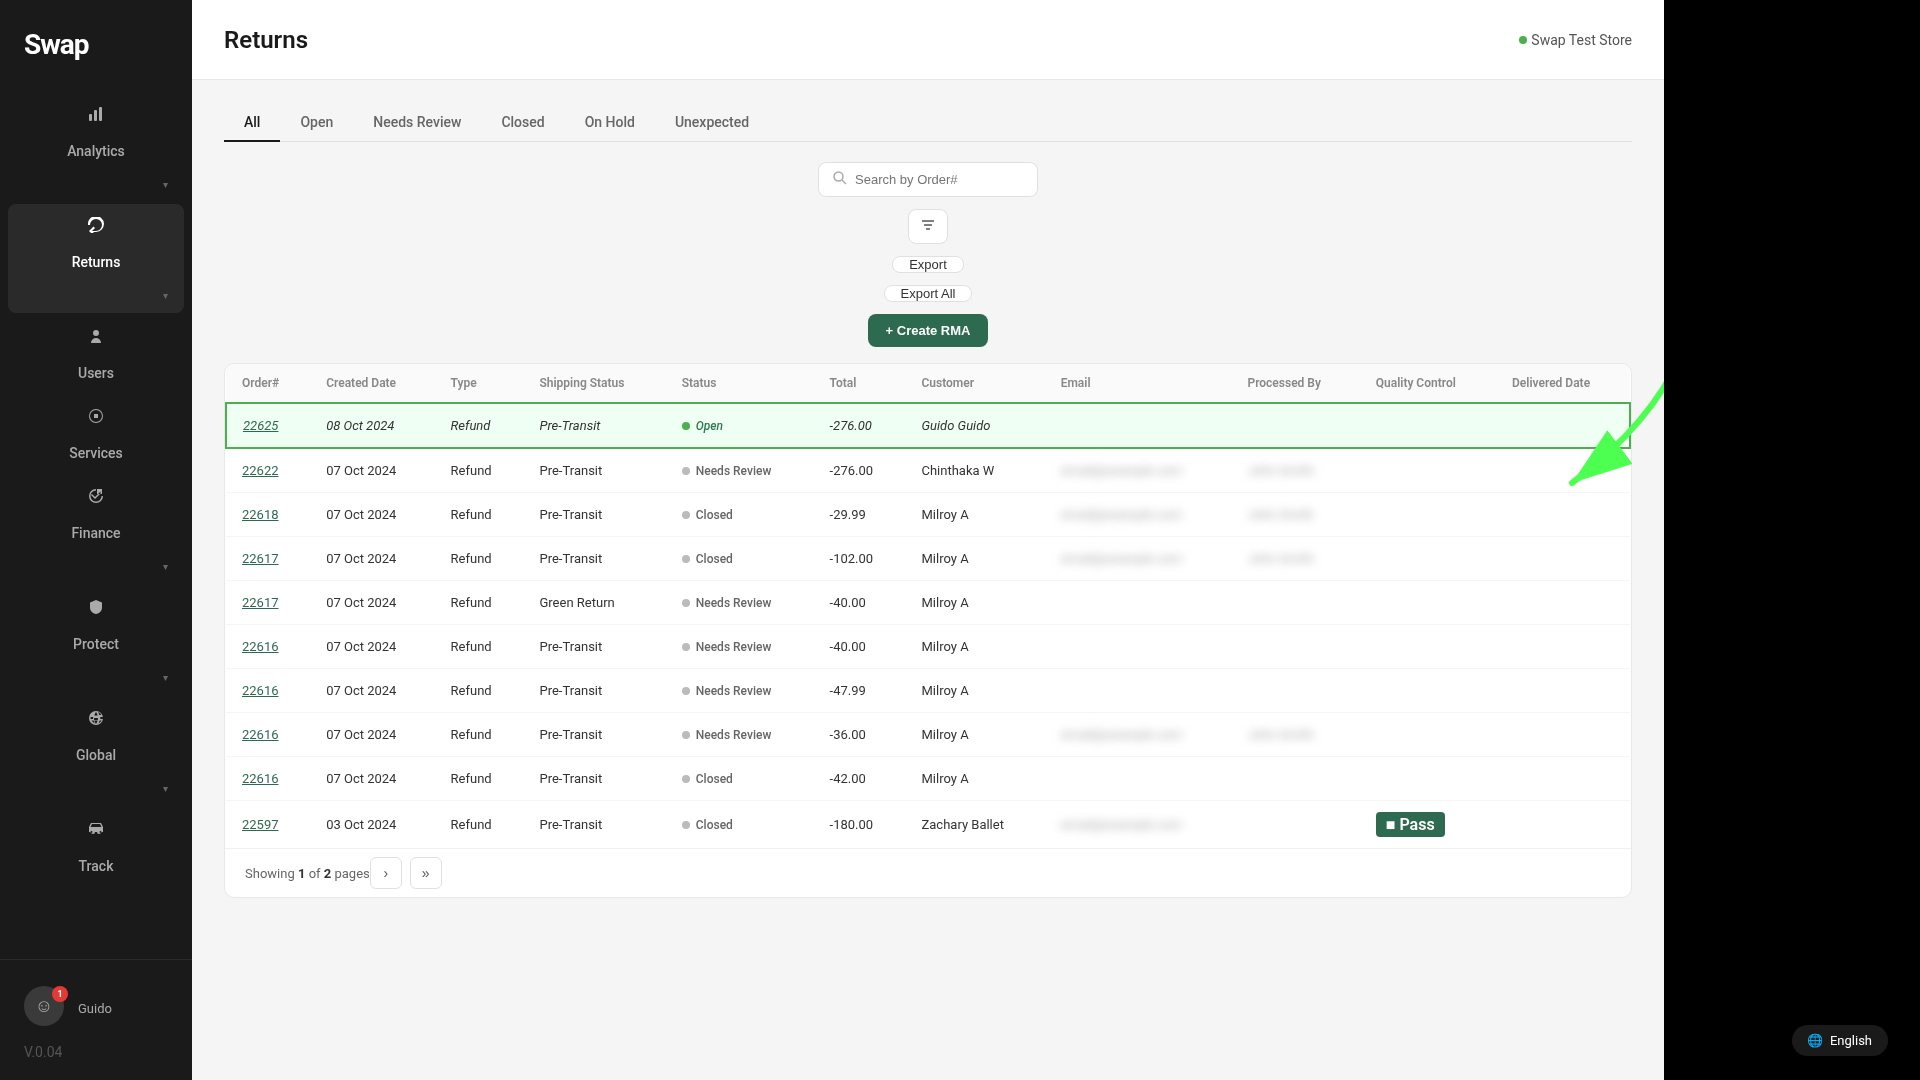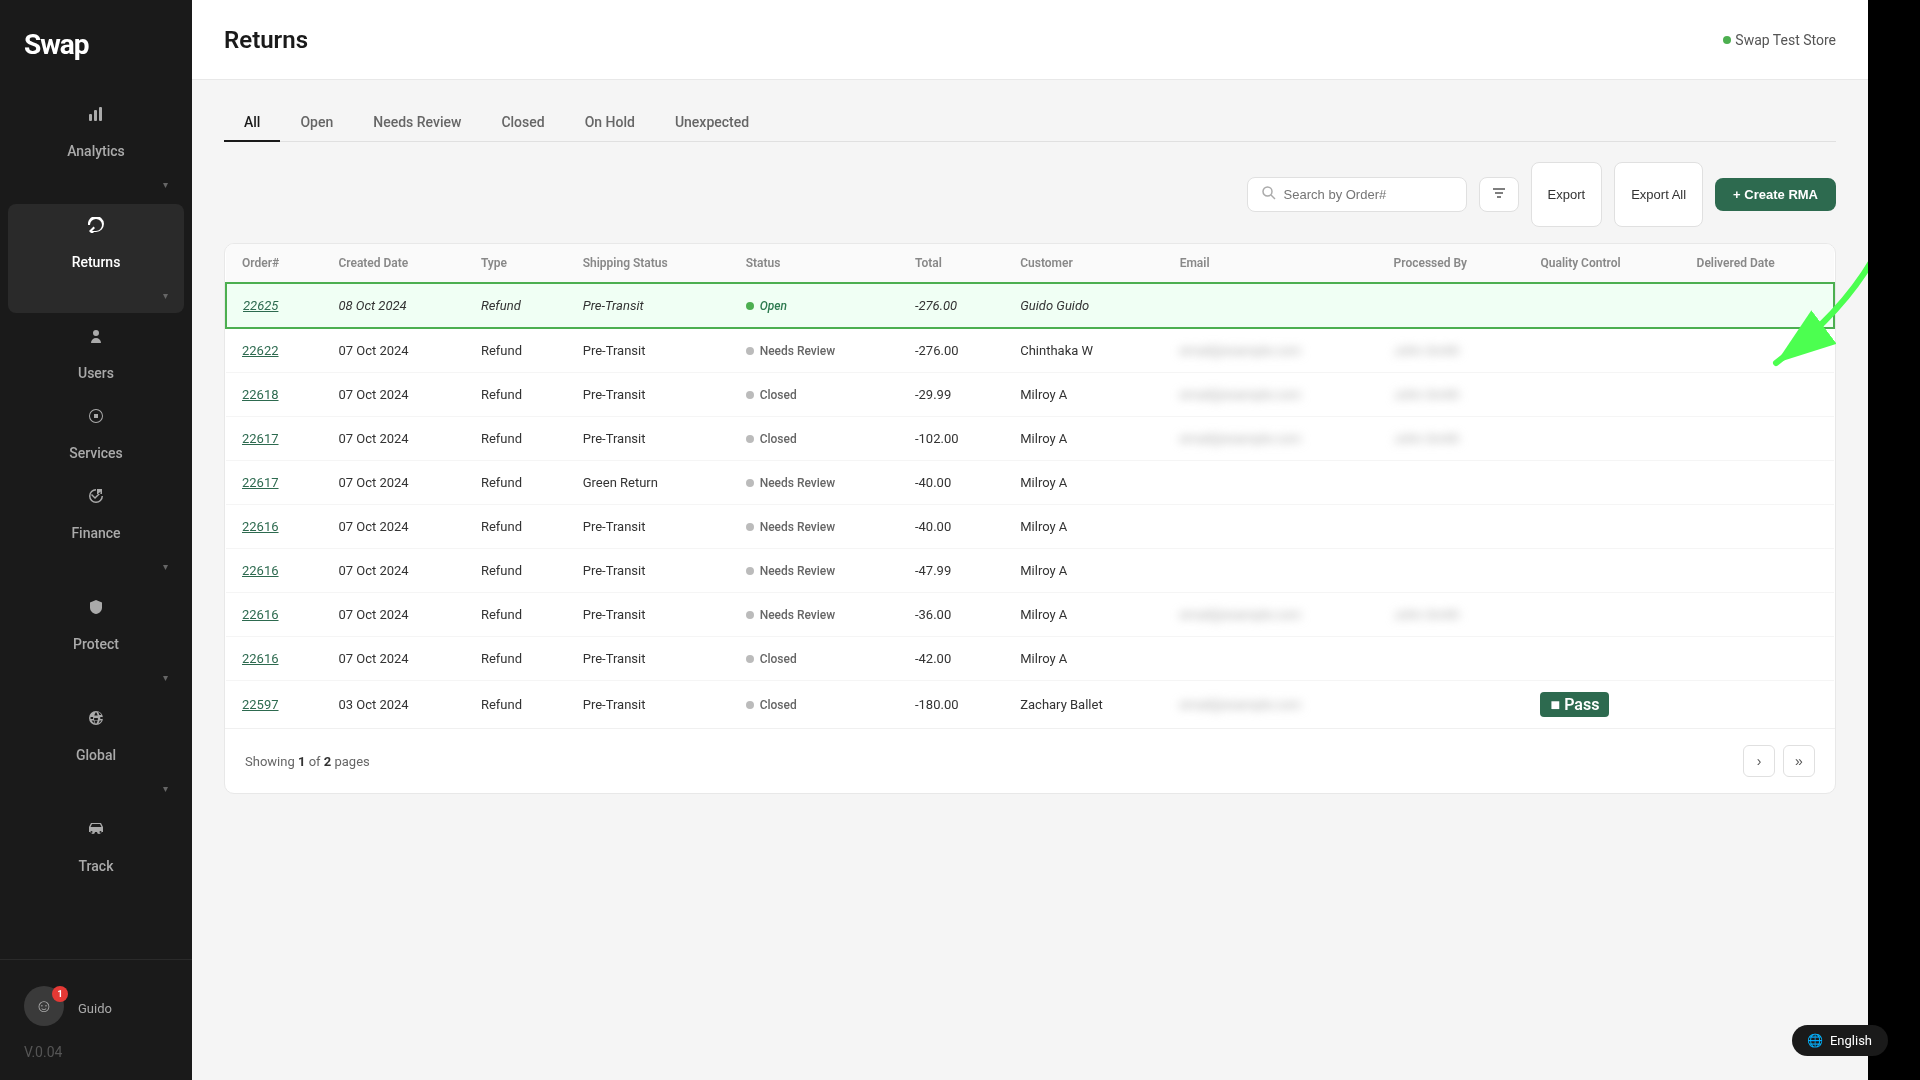--- a/index.html
+++ b/index.html
@@ -1,18 +1,18 @@
 <!DOCTYPE html>
 <html><head>
   <meta charset="utf-8">
   <style>
     * { box-sizing: border-box; margin: 0; padding: 0; }
     body { font-family: -apple-system, BlinkMacSystemFont, 'Segoe UI', Roboto, sans-serif; background: #000; color: #1a1a1a; font-size: 13px; }
 
-    .app-container { display: flex; height: 1080px; width: 1868px; background: #0c4a6e; }
+    .app-container { display: flex; height: 1080px; width: 1664px; background: #0c4a6e; }
 
     
     .sidebar {
       width: 192px;
       background: #1a1a1a;
       display: flex;
       flex-direction: column;
       padding: 0;
       flex-shrink: 0;
       position: relative;
@@ -119,20 +119,21 @@
     }
     .tab.active { color: #1a1a1a; border-bottom-color: #1a1a1a; }
 
     
     .toolbar {
       display: flex;
       align-items: center;
       gap: 12px;
       margin-bottom: 16px;
       justify-content: flex-end;
+      flex-direction: column;
     }
     .search-box {
       display: flex;
       align-items: center;
       gap: 8px;
       background: #fff;
       border: 1px solid #e0e0e0;
       border-radius: 8px;
       padding: 8px 14px;
       width: 220px;
@@ -141,21 +142,21 @@
       border: none; outline: none; background: transparent;
       font-size: 13px; color: #999; width: 100%;
     }
     .filter-btn {
       background: #fff; border: 1px solid #e0e0e0; border-radius: 8px;
       padding: 8px 12px; cursor: pointer; display: flex; align-items: center; gap: 6px;
       color: #555; font-size: 13px;
     }
     .btn-export {
       background: #fff; border: 1px solid #e0e0e0; border-radius: 8px;
-      padding: 24px 16px; cursor: pointer; color: #333; font-size: 13px; font-weight: 500;
+      padding: 0 16px; cursor: pointer; color: #333; font-size: 13px; font-weight: 500;
     }
     .btn-create-rma {
       background: #2d6a4f; color: #fff; border: none; border-radius: 8px;
       padding: 9px 18px; cursor: pointer; font-size: 13px; font-weight: 600;
     }
 
     
     .table-container {
       background: #fff;
       border-radius: 10px;
@@ -217,22 +218,21 @@
     .blurred {
       filter: blur(5px);
       color: #aaa;
       user-select: none;
     }
 
     
     .pagination {
       display: flex;
       align-items: center;
-      justify-content: space-between;
-      padding: 16px 20px;
+      padding: 8px 20px;
       border-top: 1px solid #f0f0f0;
     }
     .pagination-info { font-size: 13px; color: #666; }
     .pagination-info strong { color: #333; }
     .pagination-btns { display: flex; gap: 8px; }
     .page-btn {
       width: 32px; height: 32px; border: 1px solid #e0e0e0;
       background: #fff; border-radius: 6px; cursor: pointer;
       display: flex; align-items: center; justify-content: center;
       color: #555; font-size: 14px;

